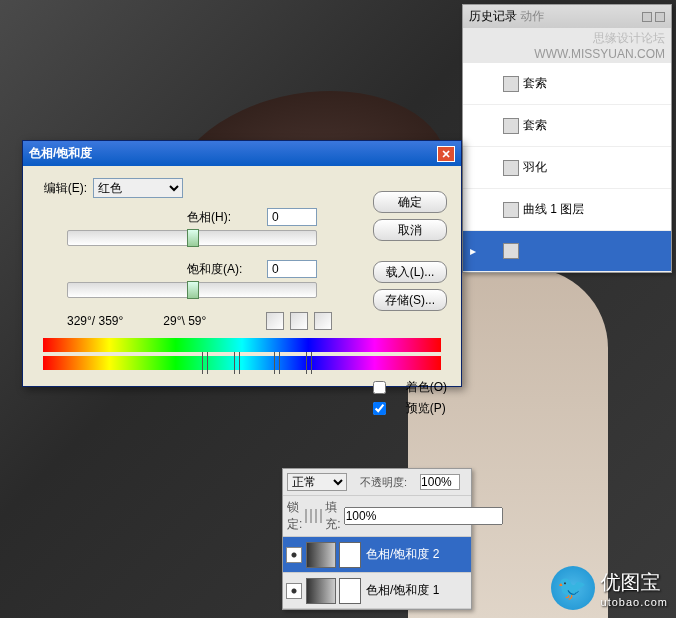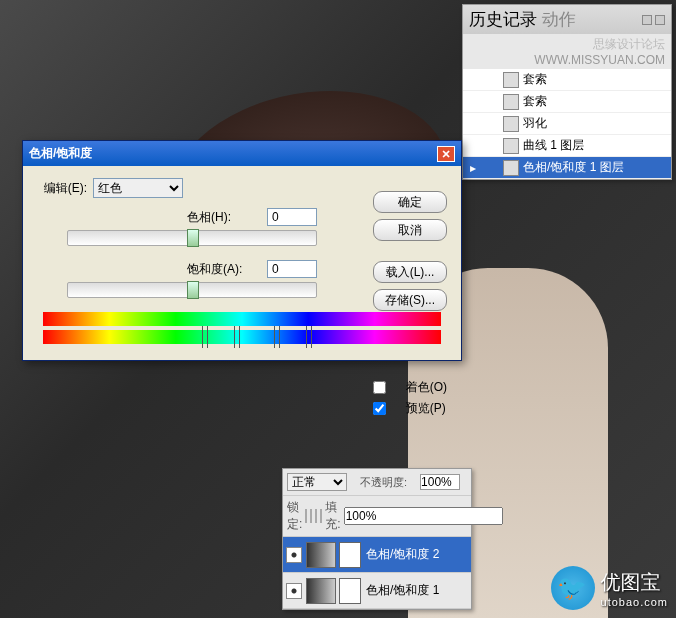--- a/index.html
+++ b/index.html
@@ -4,26 +4,26 @@
 <style>
 *{box-sizing:border-box;margin:0;padding:0;font-family:"Microsoft YaHei",SimSun,sans-serif;font-size:12px}
 body{width:676px;height:618px;background:#555;position:relative;overflow:hidden}
 .bg{position:absolute;inset:0;background:linear-gradient(135deg,#4a4a4a 0%,#2a2a2a 40%,#3a3a3a 100%)}
 .bg::before{content:"";position:absolute;top:15%;left:25%;width:280px;height:180px;background:radial-gradient(ellipse,#4a3530 0%,#2a1a15 100%);border-radius:50%;transform:rotate(-10deg)}
 .bg::after{content:"";position:absolute;bottom:0;right:10%;width:200px;height:350px;background:linear-gradient(180deg,#c8b8a8 0%,#e0d5c8 100%);border-radius:80px 80px 0 0}
 
 
 .history{position:absolute;top:4px;right:4px;width:210px;background:#e8e8e8;border:1px solid #999;box-shadow:2px 2px 4px rgba(0,0,0,.3)}
 .history-head{background:linear-gradient(#ddd,#ccc);padding:3px 6px;display:flex;justify-content:space-between;align-items:center}
-.history-head span{font-size:17px}
+.history-head span{font-size:12px}
 .history-close{display:flex;gap:3px}
 .history-close i{width:10px;height:10px;background:#ccc;border:1px solid #888;display:block}
 .history-url{font-size:9px;color:#999;padding:2px 6px;text-align:right}
 .history-body{background:#fff}
-.hrow{display:flex;align-items:center;padding:2px 4px;border-bottom:1px solid #eee}
+.hrow{display:flex;align-items:center;padding:12px 4px;border-bottom:1px solid #eee}
 .hrow.sel{background:#316ac5;color:#fff}
 .hrow .hico{width:16px;height:16px;margin:0 4px 0 24px;border:1px solid #888;background:#ddd}
 .hrow .hptr{width:12px;text-align:center;color:#333}
 .hrow.sel .hptr{color:#fff}
 
 
 .dialog{position:absolute;top:140px;left:22px;width:440px;background:#ece9d8;border:1px solid #0a246a;box-shadow:3px 3px 8px rgba(0,0,0,.4)}
 .titlebar{background:linear-gradient(#3b77dd,#0a5bc4);color:#fff;padding:4px 6px;display:flex;justify-content:space-between;align-items:center;font-weight:bold}
 .titlebar .tbclose{width:18px;height:16px;background:#e05030;border:1px solid #fff;color:#fff;text-align:center;line-height:14px;font-size:11px;cursor:pointer}
 .dbody{padding:12px 14px}
@@ -103,21 +103,20 @@
         <span>羽化</span>
       </div>
     <div class="hrow">
         <span class="hptr"></span>
         <span class="hico"></span>
         <span>曲线 1 图层</span>
       </div>
     <div class="hrow sel">
         <span class="hptr">▸</span>
         <span class="hico"></span>
-        <span>色相/饱和度 1 图层</span>
       </div>
   </div>
 </div>
 
 <div class="dialog">
   <div class="titlebar">
     <span>色相/饱和度</span>
     <span class="tbclose">✕</span>
   </div>
   <div class="dbody">
@@ -137,20 +136,29 @@
       </div>
       <div class="srow">
         <div class="srow-top">
             <label>饱和度(A):</label>
             <input value="0" style="">
           </div>
         <div class="slider">
             <span class="thumb" style="left:48%"></span>
           </div>
       </div>
+    </div>
+    <div class="anglerow">
+      <span>329°/ 359°</span>
+      <span>29°\ 59°</span>
+      <span class="eyedrops">
+        <i></i>
+        <i></i>
+        <i></i>
+      </span>
     </div>
     <div class="spectrum"></div>
     <div class="spectrum s2">
       <span class="mk" style="left:40%"></span>
       <span class="mk" style="left:48%"></span>
       <span class="mk" style="left:58%"></span>
       <span class="mk" style="left:66%"></span>
     </div>
     <div class="btns">
       <button>确定</button>

